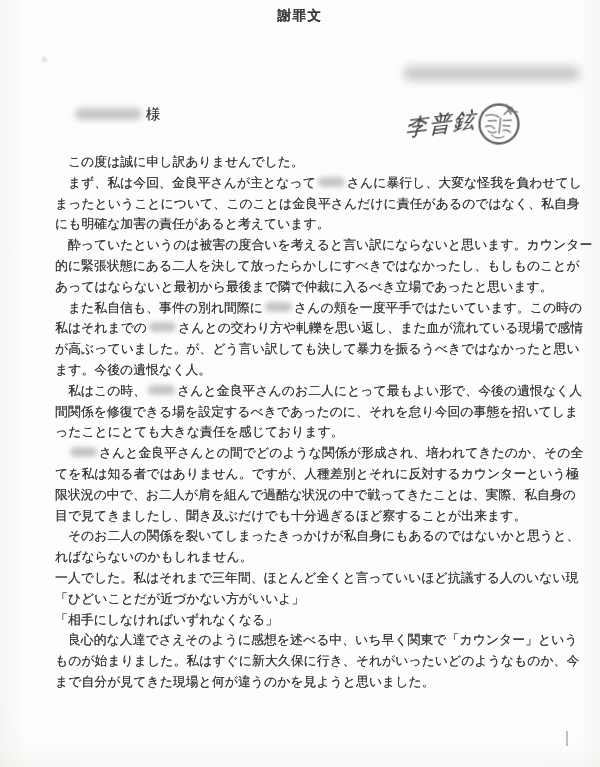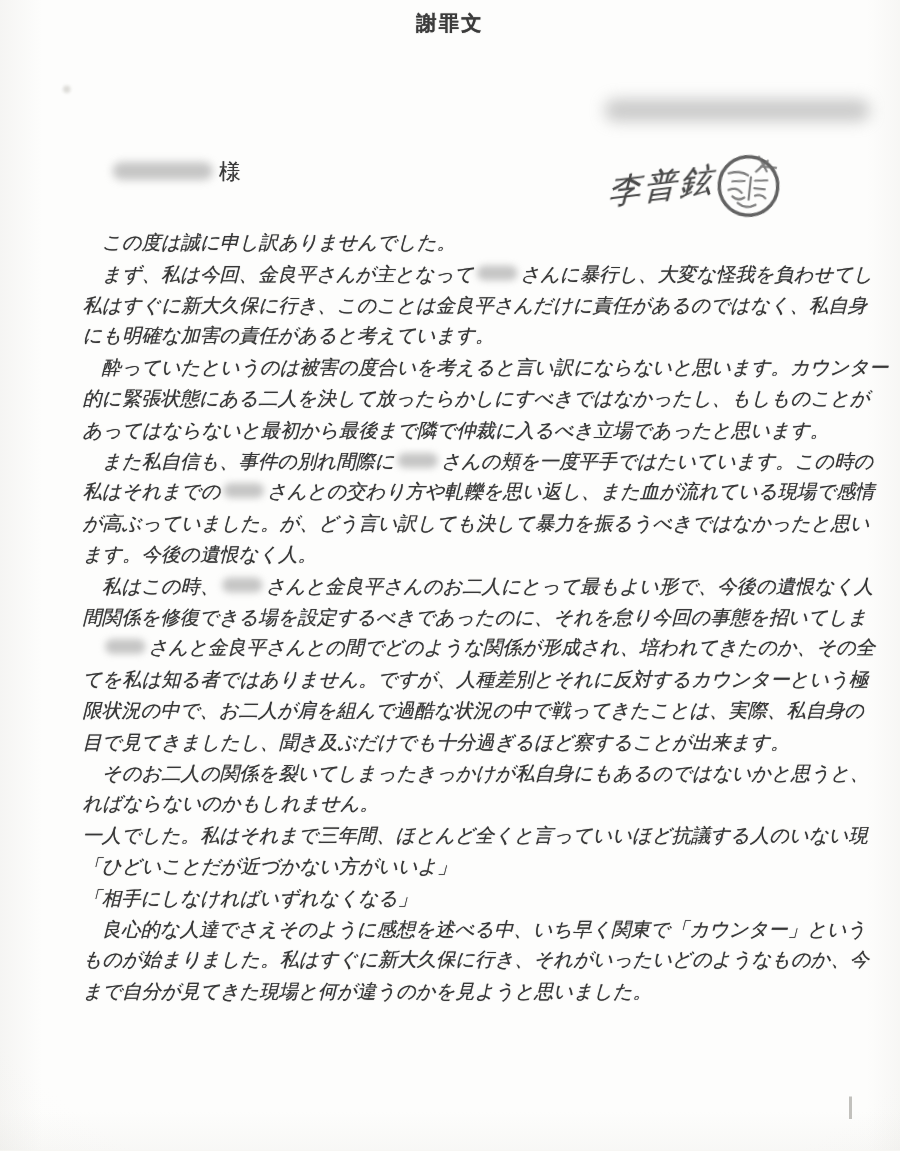--- a/index.html
+++ b/index.html
@@ -58,21 +58,20 @@
     filter: blur(.35px); opacity: .88; transform: rotate(6deg);
   }
   .body-text {
     position: absolute; left: 55px; top: 152px; width: 525px;
     font-size: 12.9px; color: #373737;
     text-shadow: 0 0 .55px rgba(75,75,75,.85);
   }
   .line {
     height: 20.8px; line-height: 20.8px; white-space: nowrap;
     letter-spacing: 0;
-    font-style: italic;
   }
   .redact-inline {
     display: inline-block; width: 27px; height: 10px;
     opacity: .55; filter: blur(2.6px); border-radius: 5px;
     vertical-align: 0; margin: 0 2px;
   }
   .scan-dot {
     position: absolute; left: 42px; top: 57px; width: 5px; height: 5px;
     border-radius: 50%; background: #dddcd8; filter: blur(1.2px);
   }
@@ -110,31 +109,32 @@
       <path d="M27 19 L35 18"></path>
       <path d="M27 24 L34 24"></path>
       <path d="M28 29 Q32 27 35 30"></path>
       <path d="M17 35 Q23 39 29 35"></path>
     </g>
   </svg>
 
   <div class="body-text">
       <div class="line">　この度は誠に申し訳ありませんでした。</div>
       <div class="line">　まず、私は今回、金良平さんが主となって<span class="redact redact-inline"></span>さんに暴行し、大変な怪我を負わせてし</div>
-      <div class="line">私はすぐに新大久保に行き、このことは金良平さんだけに責任があるのではなく、私自身</div>
+      <div class="line">まったということについて、このことは金良平さんだけに責任があるのではなく、私自身</div>
       <div class="line">にも明確な加害の責任があると考えています。</div>
       <div class="line">　酔っていたというのは被害の度合いを考えると言い訳にならないと思います。カウンター</div>
       <div class="line">的に緊張状態にある二人を決して放ったらかしにすべきではなかったし、もしものことが</div>
       <div class="line">あってはならないと最初から最後まで隣で仲裁に入るべき立場であったと思います。</div>
       <div class="line">　また私自信も、事件の別れ間際に<span class="redact redact-inline"></span>さんの頬を一度平手ではたいています。この時の</div>
       <div class="line">私はそれまでの<span class="redact redact-inline"></span>さんとの交わり方や軋轢を思い返し、また血が流れている現場で感情</div>
       <div class="line">が高ぶっていました。が、どう言い訳しても決して暴力を振るうべきではなかったと思い</div>
       <div class="line">ます。今後の遺恨なく人。</div>
       <div class="line">　私はこの時、<span class="redact redact-inline"></span>さんと金良平さんのお二人にとって最もよい形で、今後の遺恨なく人</div>
       <div class="line">間関係を修復できる場を設定するべきであったのに、それを怠り今回の事態を招いてしま</div>
+      <div class="line">ったことにとても大きな責任を感じております。</div>
       <div class="line">　<span class="redact redact-inline"></span>さんと金良平さんとの間でどのような関係が形成され、培われてきたのか、その全</div>
       <div class="line">てを私は知る者ではありません。ですが、人種差別とそれに反対するカウンターという極</div>
       <div class="line">限状況の中で、お二人が肩を組んで過酷な状況の中で戦ってきたことは、実際、私自身の</div>
       <div class="line">目で見てきましたし、聞き及ぶだけでも十分過ぎるほど察することが出来ます。</div>
       <div class="line">　そのお二人の関係を裂いてしまったきっかけが私自身にもあるのではないかと思うと、</div>
       <div class="line">ればならないのかもしれません。</div>
       <div class="line">一人でした。私はそれまで三年間、ほとんど全くと言っていいほど抗議する人のいない現</div>
       <div class="line">「ひどいことだが近づかない方がいいよ」</div>
       <div class="line">「相手にしなければいずれなくなる」</div>
       <div class="line">　良心的な人達でさえそのように感想を述べる中、いち早く関東で「カウンター」という</div>

